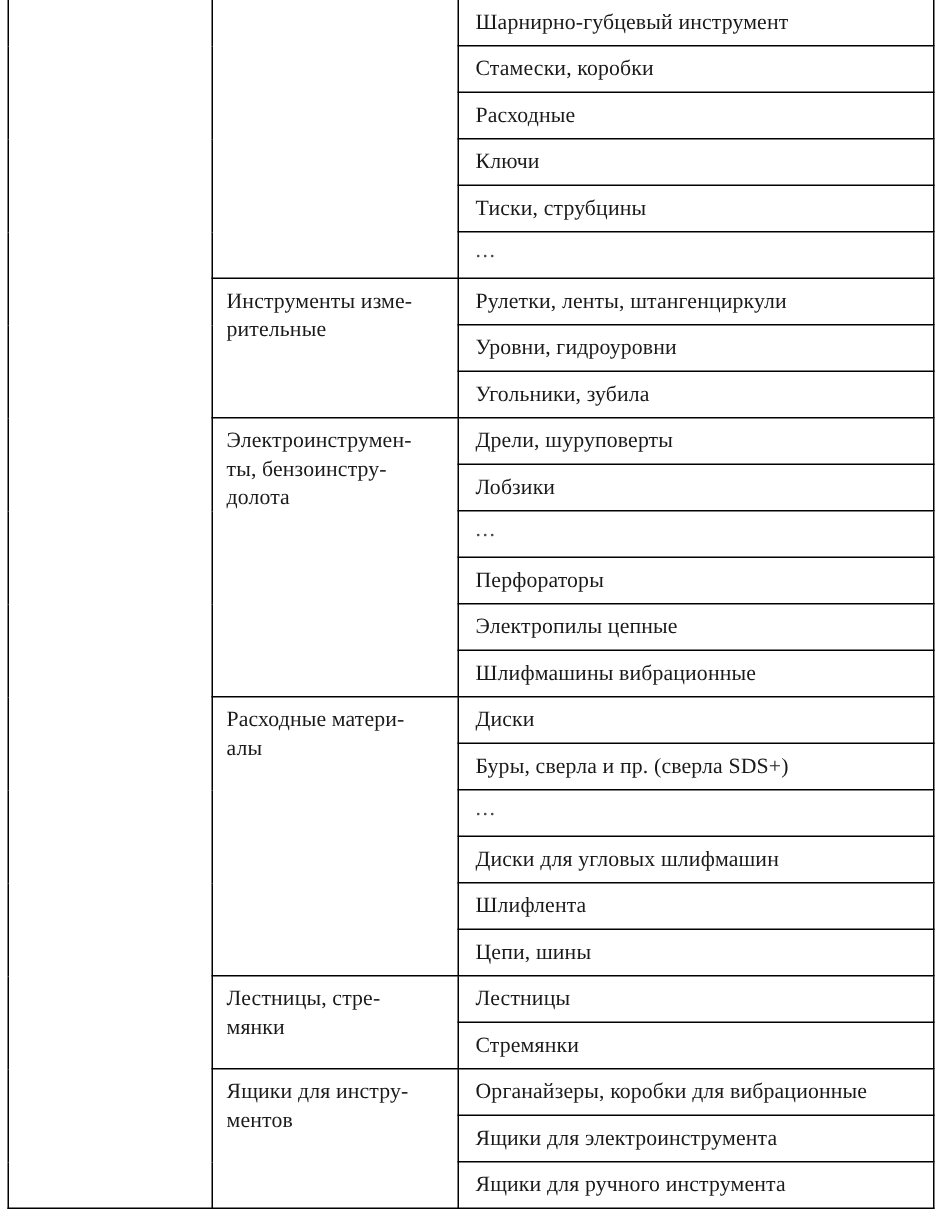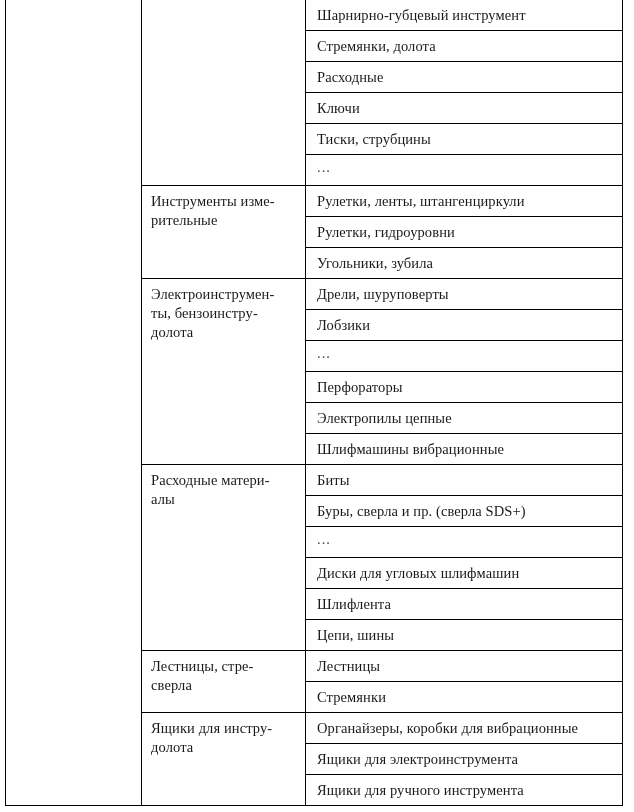--- a/index.html
+++ b/index.html
@@ -79,21 +79,21 @@
           <td class="spacer" rowspan="26"></td>
           <td class="cat" rowspan="6">
             <span class="cell-txt"></span>
           </td>
           <td class="sub">
             <span class="cell-txt">Шарнирно-губцевый инструмент</span>
           </td>
         </tr>
         <tr>
           <td class="sub">
-            <span class="cell-txt">Стремянки, долота</span>
+            <span class="cell-txt">Стамески, коробки</span>
           </td>
         </tr>
         <tr>
           <td class="sub">
             <span class="cell-txt">Расходные</span>
           </td>
         </tr>
         <tr>
           <td class="sub">
             <span class="cell-txt">Ключи</span>
@@ -113,21 +113,21 @@
           <td class="cat" rowspan="3">
             <span class="cell-txt">Инструменты изме-
 рительные</span>
           </td>
           <td class="sub">
             <span class="cell-txt">Рулетки, ленты, штангенциркули</span>
           </td>
         </tr>
         <tr>
           <td class="sub">
-            <span class="cell-txt">Рулетки, гидроуровни</span>
+            <span class="cell-txt">Уровни, гидроуровни</span>
           </td>
         </tr>
         <tr>
           <td class="sub">
             <span class="cell-txt">Угольники, зубила</span>
           </td>
         </tr>
         <tr>
           <td class="cat" rowspan="6">
             <span class="cell-txt">Электроинструмен-
@@ -162,21 +162,21 @@
           <td class="sub">
             <span class="cell-txt">Шлифмашины вибрационные</span>
           </td>
         </tr>
         <tr>
           <td class="cat" rowspan="6">
             <span class="cell-txt">Расходные матери-
 алы</span>
           </td>
           <td class="sub">
-            <span class="cell-txt">Биты</span>
+            <span class="cell-txt">Диски</span>
           </td>
         </tr>
         <tr>
           <td class="sub">
             <span class="cell-txt">Буры, сверла и пр. (сверла SDS+)</span>
           </td>
         </tr>
         <tr>
           <td class="sub ellip">
             <span class="cell-txt">...</span>
@@ -193,35 +193,35 @@
           </td>
         </tr>
         <tr>
           <td class="sub">
             <span class="cell-txt">Цепи, шины</span>
           </td>
         </tr>
         <tr>
           <td class="cat" rowspan="2">
             <span class="cell-txt">Лестницы, стре-
-сверла</span>
+мянки</span>
           </td>
           <td class="sub">
             <span class="cell-txt">Лестницы</span>
           </td>
         </tr>
         <tr>
           <td class="sub">
             <span class="cell-txt">Стремянки</span>
           </td>
         </tr>
         <tr>
           <td class="cat" rowspan="3">
             <span class="cell-txt">Ящики для инстру-
-долота</span>
+ментов</span>
           </td>
           <td class="sub">
             <span class="cell-txt">Органайзеры, коробки для вибрационные</span>
           </td>
         </tr>
         <tr>
           <td class="sub">
             <span class="cell-txt">Ящики для электроинструмента</span>
           </td>
         </tr>

